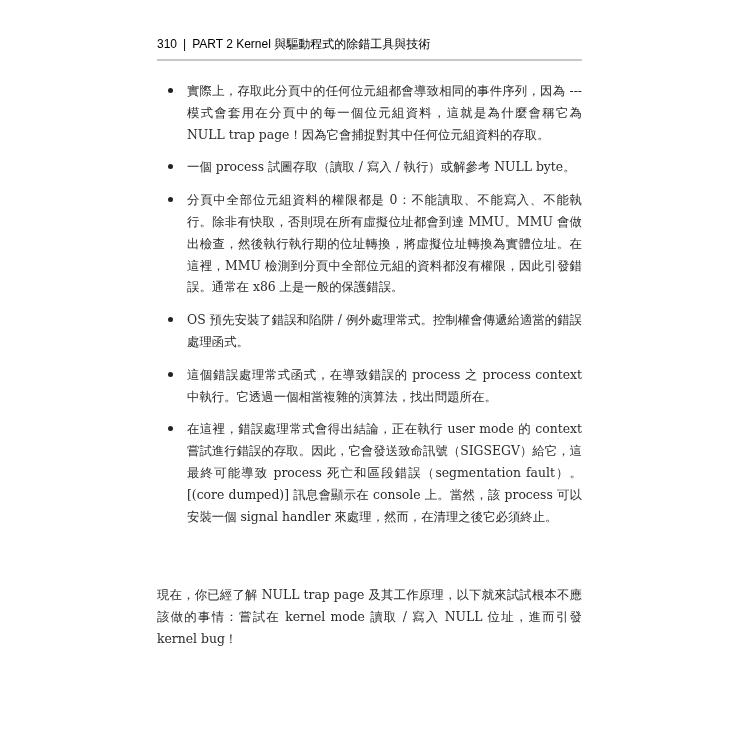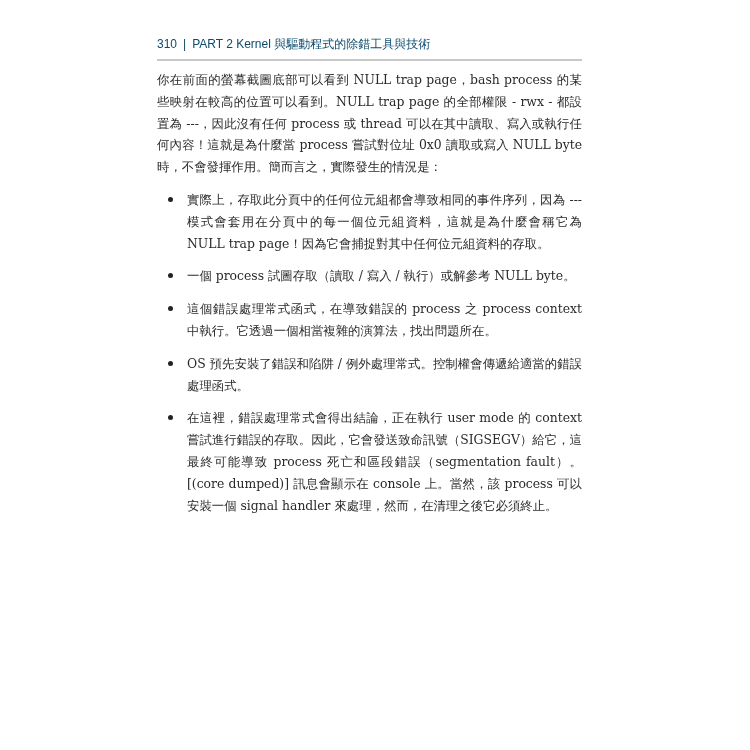--- a/index.html
+++ b/index.html
@@ -1,41 +1,42 @@
 <!DOCTYPE html>
 <html><head>
 <meta charset="utf-8">
 <style>
   html, body { margin: 0; padding: 0; background: #ffffff; }
   body { width: 750px; height: 750px; position: relative; overflow: hidden;
          font-family: "DejaVu Serif", serif; color: #2a2a2a; }
   .header { position: absolute; left: 157px; top: 36px; width: 425px;
-            font-family: "Liberation Sans", sans-serif; font-size: 12px; color: #0c4a6e; }
+            font-family: "Liberation Sans", sans-serif; font-size: 12px; color: #000000; }
   .header .sep { margin: 0 6px; }
   .rule { position: absolute; left: 157px; top: 59px; width: 425px; height: 2px; background: #c8c8c8; }
   .body { position: absolute; left: 157px; top: 69px; width: 425px; font-size: 12.4px; line-height: 21.8px;
           text-align: justify; }
   .para { margin: 0; }
   .para.last { position: absolute; top: 515px; left: 0; width: 425px; }
   ul.bullets { list-style: none; margin: 11px 0 0 0; padding: 0; }
   ul.bullets li { position: relative; padding-left: 30px; margin-bottom: 11px; }
   ul.bullets li .dot { position: absolute; left: 11px; top: 8px; width: 5px; height: 5px; border-radius: 50%; background: #222; }
 </style>
 </head>
 <body>
 
 <div class="header">
   <span>310</span><span class="sep">|</span><span>PART 2  Kernel 與驅動程式的除錯工具與技術</span>
 </div>
 <div class="rule"></div>
 
 <div class="body">
-  <p class="para">你在前面的螢幕截圖底部可以看到 NULL trap page，bash process 的某些映射在較高的位置可以看到。NULL trap page 的全部權限 - rwx - 都設置為 ---，因此沒有任何 process 或 thread 可以在其中讀取、寫入或執行任何內容！這就是為什麼當 process 嘗試對位址 0x0 讀取或寫入 NULL byte 時，不會發揮作用。簡而言之，實際發生的情況是：</p>
 
   <ul class="bullets">
     <li><span class="dot"></span><span>實際上，存取此分頁中的任何位元組都會導致相同的事件序列，因為 --- 模式會套用在分頁中的每一個位元組資料，這就是為什麼會稱它為 NULL trap page！因為它會捕捉對其中任何位元組資料的存取。</span></li>
     <li><span class="dot"></span><span>一個 process 試圖存取（讀取 / 寫入 / 執行）或解參考 NULL byte。</span></li>
+    <li><span class="dot"></span><span>分頁中全部位元組資料的權限都是 0：不能讀取、不能寫入、不能執行。除非有快取，否則現在所有虛擬位址都會到達 MMU。MMU 會做出檢查，然後執行執行期的位址轉換，將虛擬位址轉換為實體位址。在這裡，MMU 檢測到分頁中全部位元組的資料都沒有權限，因此引發錯誤。通常在 x86 上是一般的保護錯誤。</span></li>
+    <li><span class="dot"></span><span>OS 預先安裝了錯誤和陷阱 / 例外處理常式。控制權會傳遞給適當的錯誤處理函式。</span></li>
     <li><span class="dot"></span><span>這個錯誤處理常式函式，在導致錯誤的 process 之 process context 中執行。它透過一個相當複雜的演算法，找出問題所在。</span></li>
-    <li><span class="dot"></span><span>OS 預先安裝了錯誤和陷阱 / 例外處理常式。控制權會傳遞給適當的錯誤處理函式。</span></li>
     <li><span class="dot"></span><span>在這裡，錯誤處理常式會得出結論，正在執行 user mode 的 context 嘗試進行錯誤的存取。因此，它會發送致命訊號（SIGSEGV）給它，這最終可能導致 process 死亡和區段錯誤（segmentation fault）。[(core dumped)] 訊息會顯示在 console 上。當然，該 process 可以安裝一個 signal handler 來處理，然而，在清理之後它必須終止。</span></li>
   </ul>
 
+  <p class="para last">現在，你已經了解 NULL trap page 及其工作原理，以下就來試試根本不應該做的事情：嘗試在 kernel mode 讀取 / 寫入 NULL 位址，進而引發 kernel bug！</p>
 </div>
 
 </body></html>

